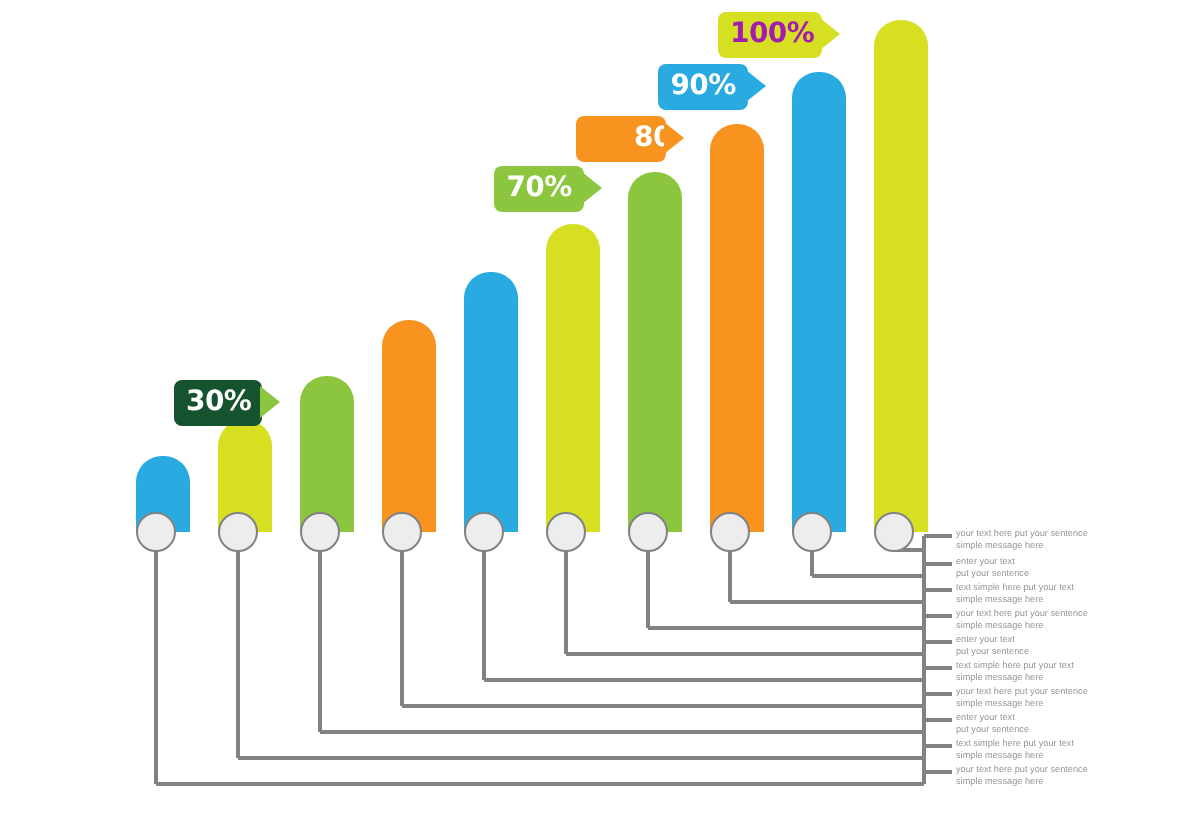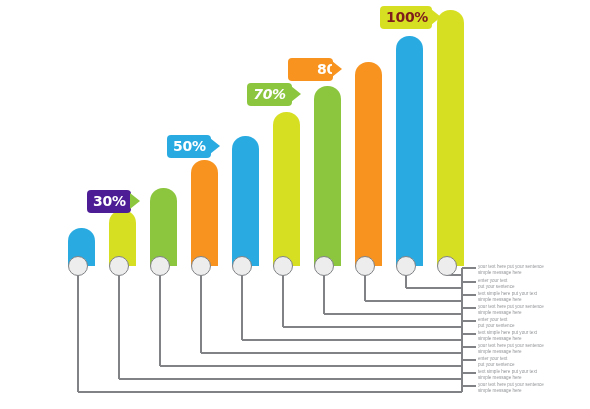--- a/index.html
+++ b/index.html
@@ -127,39 +127,39 @@
       <div class="leader leader-h" style="left: 406px; top: 287.2px; width: 56px; background: rgb(128, 130, 133);"></div>
       <div class="leader leader-v" style="left: 461.2px; top: 288px; height: 85px; background: rgb(128, 130, 133);"></div>
       <div class="leader leader-v" style="left: 446.2px; top: 274px; height: 1px; background: rgb(128, 130, 133);"></div>
       <div class="leader leader-h" style="left: 447px; top: 274.2px; width: 15px; background: rgb(128, 130, 133);"></div>
       <div class="leader leader-v" style="left: 461.2px; top: 275px; height: 111px; background: rgb(128, 130, 133);"></div>
       <div class="bar" style="left: 68px; top: 228px; width: 27px; height: 38px; background: rgb(41, 171, 226);"></div>
       <div class="node" style="left: 68px; top: 256px; background: rgb(237, 237, 237); border-color: rgb(128, 130, 133);"></div>
       <div class="bar" style="left: 109px; top: 210px; width: 27px; height: 56px; background: rgb(215, 223, 35);"></div>
       <div class="node" style="left: 109px; top: 256px; background: rgb(237, 237, 237); border-color: rgb(128, 130, 133);"></div>
       <div class="bar" style="left: 150px; top: 188px; width: 27px; height: 78px; background: rgb(140, 198, 63);"></div>
-      <div class="callout" style="left: 87px; top: 190px; width: 44px; background: #4c1d95; color: rgb(255, 255, 255);">30%<span class="tip" style="color: rgb(140, 198, 63);"></span></div>
+      <div class="callout" style="left: 87px; top: 190px; width: 44px; background: #14532d; color: rgb(255, 255, 255);">30%<span class="tip" style="color: rgb(140, 198, 63);"></span></div>
       <div class="node" style="left: 150px; top: 256px; background: rgb(237, 237, 237); border-color: rgb(128, 130, 133);"></div>
       <div class="bar" style="left: 191px; top: 160px; width: 27px; height: 106px; background: rgb(247, 147, 30);"></div>
       <div class="node" style="left: 191px; top: 256px; background: rgb(237, 237, 237); border-color: rgb(128, 130, 133);"></div>
       <div class="bar" style="left: 232px; top: 136px; width: 27px; height: 130px; background: rgb(41, 171, 226);"></div>
-      <div class="callout" style="left: 167px; top: 135px; width: 44px; background: rgb(41, 171, 226); color: rgb(255, 255, 255);">50%<span class="tip" style="color: rgb(41, 171, 226);"></span></div>
       <div class="node" style="left: 232px; top: 256px; background: rgb(237, 237, 237); border-color: rgb(128, 130, 133);"></div>
       <div class="bar" style="left: 273px; top: 112px; width: 27px; height: 154px; background: rgb(215, 223, 35);"></div>
       <div class="node" style="left: 273px; top: 256px; background: rgb(237, 237, 237); border-color: rgb(128, 130, 133);"></div>
       <div class="bar" style="left: 314px; top: 86px; width: 27px; height: 180px; background: rgb(140, 198, 63);"></div>
-      <div class="callout" style="left: 247px; top: 83px; width: 45px; background: rgb(140, 198, 63); color: rgb(255, 255, 255); font-style: italic;">70%<span class="tip" style="color: rgb(140, 198, 63);"></span></div>
+      <div class="callout" style="left: 247px; top: 83px; width: 45px; background: rgb(140, 198, 63); color: rgb(255, 255, 255);">70%<span class="tip" style="color: rgb(140, 198, 63);"></span></div>
       <div class="node" style="left: 314px; top: 256px; background: rgb(237, 237, 237); border-color: rgb(128, 130, 133);"></div>
       <div class="bar" style="left: 355px; top: 62px; width: 27px; height: 204px; background: rgb(247, 147, 30);"></div>
       <div class="callout" style="left: 288px; top: 58px; width: 45px; background: rgb(247, 147, 30); color: rgb(255, 255, 255); padding-left: 29px;">80%<span class="tip" style="color: rgb(247, 147, 30);"></span></div>
       <div class="node" style="left: 355px; top: 256px; background: rgb(237, 237, 237); border-color: rgb(128, 130, 133);"></div>
       <div class="bar" style="left: 396px; top: 36px; width: 27px; height: 230px; background: rgb(41, 171, 226);"></div>
+      <div class="callout" style="left: 329px; top: 32px; width: 45px; background: rgb(41, 171, 226); color: rgb(255, 255, 255);">90%<span class="tip" style="color: rgb(41, 171, 226);"></span></div>
       <div class="node" style="left: 396px; top: 256px; background: rgb(237, 237, 237); border-color: rgb(128, 130, 133);"></div>
       <div class="bar" style="left: 437px; top: 10px; width: 27px; height: 256px; background: rgb(215, 223, 35);"></div>
-      <div class="callout" style="left: 380px; top: 6px; width: 52px; background: rgb(215, 223, 35); color: #7f1d1d;">100%<span class="tip" style="color: rgb(215, 223, 35);"></span></div>
+      <div class="callout" style="left: 359px; top: 6px; width: 52px; background: rgb(215, 223, 35); color: #a21caf;">100%<span class="tip" style="color: rgb(215, 223, 35);"></span></div>
       <div class="node" style="left: 437px; top: 256px; background: rgb(237, 237, 237); border-color: rgb(128, 130, 133);"></div>
       <div class="note-dash" style="top: 267px; background: rgb(128, 130, 133);"></div>
       <div class="note" style="top: 264px; color: rgb(147, 149, 152);">
         <span class="line">your text here put your sentence</span>
         <span class="line">simple message here</span>
       </div>
       <div class="note-dash" style="top: 281px; background: rgb(128, 130, 133);"></div>
       <div class="note" style="top: 278px; color: rgb(147, 149, 152);">
         <span class="line">enter your text</span>
         <span class="line">put your sentence</span>

